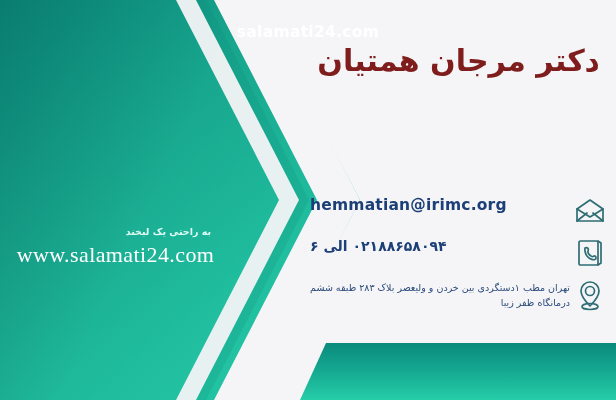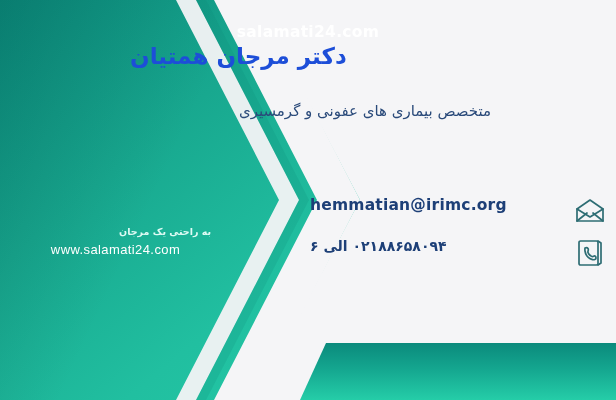--- a/index.html
+++ b/index.html
@@ -40,29 +40,29 @@
     color:#ffffff;
   }
   .logo-mark{position:absolute;left:0;top:0;width:215px;height:150px;}
   .logo-tagline{
     position:absolute;right:12px;top:134px;
     font-size:9.5px;letter-spacing:1px;color:#eafffa;opacity:.95;
     direction:rtl;font-weight:600;
   }
   .logo-url{
     position:absolute;left:0;top:150px;width:215px;text-align:center;
-    font-size:13px;letter-spacing:.4px;color:#ffffff;direction:ltr;
-    font-family:Liberation Sans, sans-serif;
+    font-size:22px;letter-spacing:.4px;color:#ffffff;direction:ltr;
+    font-family:Liberation Serif, serif;
   }
 
   
   .doctor-name{
     position:absolute;right:16px;top:42px;width:470px;
-    text-align:left;direction:rtl;
-    font-size:23px;font-weight:bold;color:#1d4ed8;
+    text-align:right;direction:rtl;
+    font-size:30px;font-weight:bold;color:#7f1d1d;
     letter-spacing:0px;line-height:1.25;
   }
   .doctor-spec{
     position:absolute;right:16px;top:100px;width:470px;
     text-align:center;direction:rtl;
     font-size:15px;color:#2a4a7a;line-height:1.5;
   }
 
   
   .contact-list{
@@ -111,26 +111,25 @@
 
       <path d="M214 0 L257 0 L360 200 L257 400 L214 400 L317 200 Z" fill="#f5f5f7"></path>
 
       <path d="M176 0 L196 0 L299 200 L196 400 L176 400 L279 200 Z" fill="#f3f3f5" opacity="0.95"></path>
 
       <path d="M196 0 L206 0 L309 200 L206 400 L196 400 L299 200 Z" fill="#0c8475" opacity="0.18"></path>
     </svg>
   </div>
 
   <div class="logo-wrap">
-    <div class="logo-tagline">به راحتی یک مرجان</div>
+    <div class="logo-tagline">به راحتی یک لبخند</div>
     <div class="logo-url">www.salamati24.com</div>
   </div>
 
   <div class="doctor-name">دکتر مرجان همتیان</div>
-  <div class="doctor-spec">متخصص بیماری های عفونی و گرمسیری</div>
 
   <div class="contact-list">
 
     <div class="contact-row">
       <div class="c-icon">
         <svg width="30" height="26" viewBox="0 0 30 26" fill="none" stroke="#2e6d74" stroke-width="1.7" stroke-linejoin="round" stroke-linecap="round" xmlns="http://www.w3.org/2000/svg">
           <path d="M2 11 L15 2 L28 11 L28 23 L2 23 Z"></path>
           <path d="M2 11 L15 19 L28 11"></path>
           <path d="M2 23 L12 15 M28 23 L18 15"></path>
         </svg>
@@ -142,19 +141,32 @@
       <div class="c-icon">
         <svg width="26" height="28" viewBox="0 0 26 28" fill="none" stroke="#2e6d74" stroke-width="1.7" stroke-linejoin="round" stroke-linecap="round" xmlns="http://www.w3.org/2000/svg">
           <rect x="2" y="2" width="19" height="24" rx="1.5"></rect>
           <path d="M21 2 L24 4 L24 24 L21 26"></path>
           <path d="M8 9 C8 9 10 8 11 9.5 C12 11 10.5 12 11 13.5 C11.7 15.6 13.5 17 15 17.5 C16.3 17.9 17 16.5 18 17 C19 17.5 19 19 19 19 C19 20.5 17 21 15.5 20.6 C11.5 19.5 8.6 16 8 12 C7.8 10.7 8 9 8 9 Z"></path>
         </svg>
       </div>
       <div class="c-text phone-text">۰۲۱۸۸۶۵۸۰۹۴ الی ۶</div>
     </div>
 
+    <div class="contact-row">
+      <div class="c-icon">
+        <svg width="30" height="32" viewBox="0 0 30 32" fill="none" stroke="#2e6d74" stroke-width="1.7" stroke-linejoin="round" stroke-linecap="round" xmlns="http://www.w3.org/2000/svg">
+          <path d="M15 3 C20 3 24 7 24 12 C24 18 15 27 15 27 C15 27 6 18 6 12 C6 7 10 3 15 3 Z"></path>
+          <circle cx="15" cy="12" r="4.5"></circle>
+          <ellipse cx="15" cy="27.5" rx="8" ry="3"></ellipse>
+        </svg>
+      </div>
+      <div class="c-text addr-text">
+        <div>تهران مطب ۱دستگردی بین خردن و ولیعصر بلاک ۲۸۳ طبقه ششم</div>
+        <div>درمانگاه ظفر زیبا</div>
+      </div>
+    </div>
 
   </div>
 
   <div class="bottom-bar"></div>
   <div class="bottom-url">salamati24.com</div>
 
 </div>
 
 </body></html>

